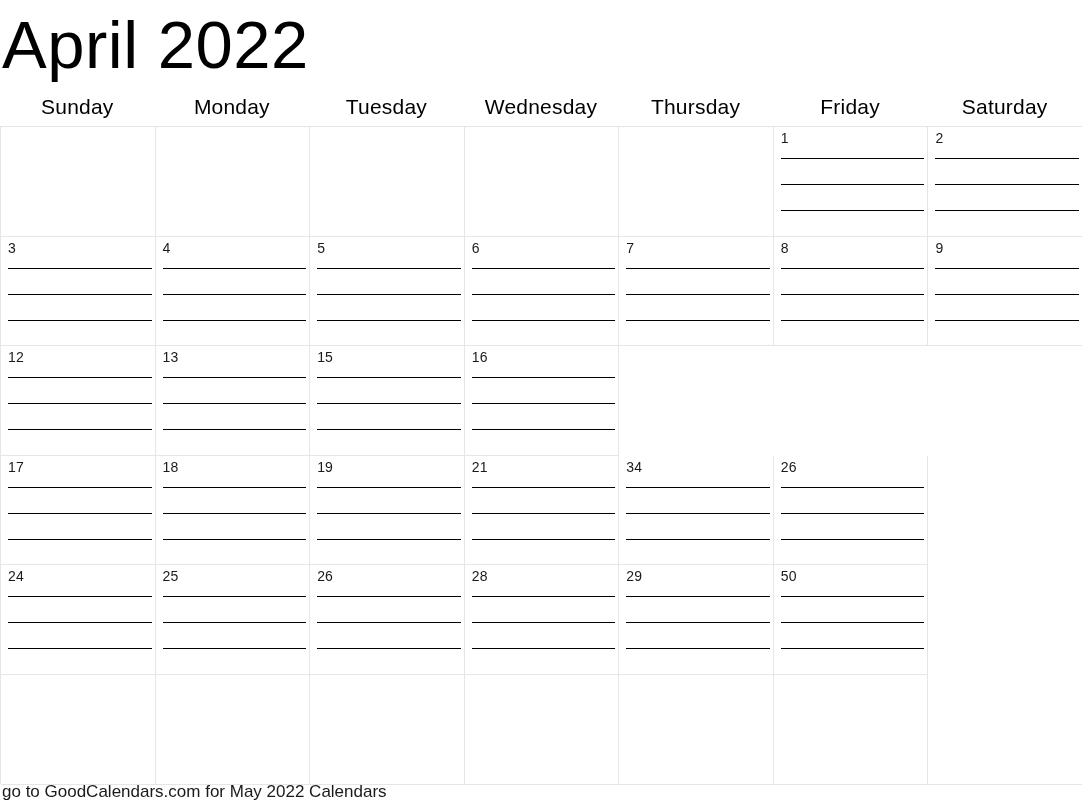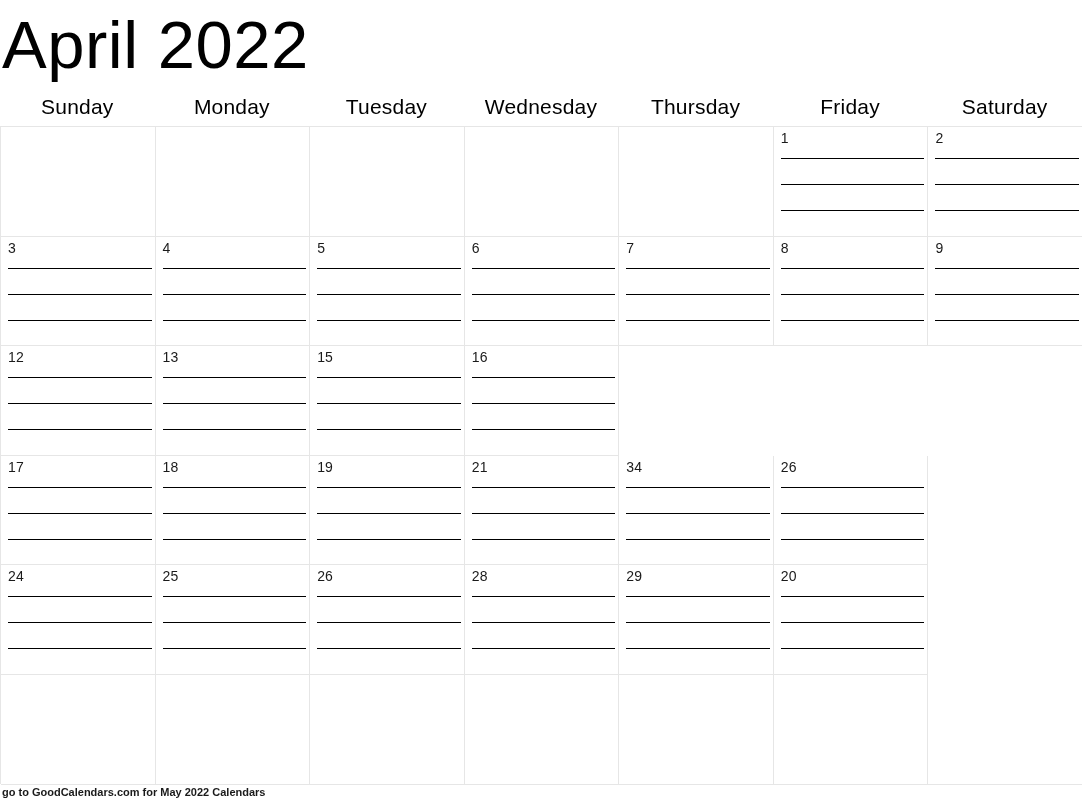--- a/index.html
+++ b/index.html
@@ -117,23 +117,23 @@
   .rule-line.l2 { top: 61px; }
   .rule-line.l3 { top: 87px; }
 
   
   .footer-note {
     position: absolute;
     left: 2px;
     top: 784px;
     width: 700px;
     height: 16px;
-    font-size: 11px;
+    font-size: 17px;
     line-height: 16px;
-    font-weight: 700;
+    font-weight: 400;
     color: #1a1a1a;
     white-space: nowrap;
   }
 </style>
 </head>
 <body>
 
 <div class="title-wrap">
   <div class="cal-title">April 2022</div>
 </div>
@@ -383,21 +383,21 @@
       <div class="cal-cell">
         <div class="date-num">29</div>
         <div class="rule-lines">
           <div class="rule-line l0"></div>
           <div class="rule-line l1"></div>
           <div class="rule-line l2"></div>
           <div class="rule-line l3"></div>
         </div>
       </div>
       <div class="cal-cell">
-        <div class="date-num">20</div>
+        <div class="date-num">50</div>
         <div class="rule-lines">
           <div class="rule-line l0"></div>
           <div class="rule-line l1"></div>
           <div class="rule-line l2"></div>
           <div class="rule-line l3"></div>
         </div>
       </div>
     </div>
     <div class="cal-week">
       <div class="cal-cell">

